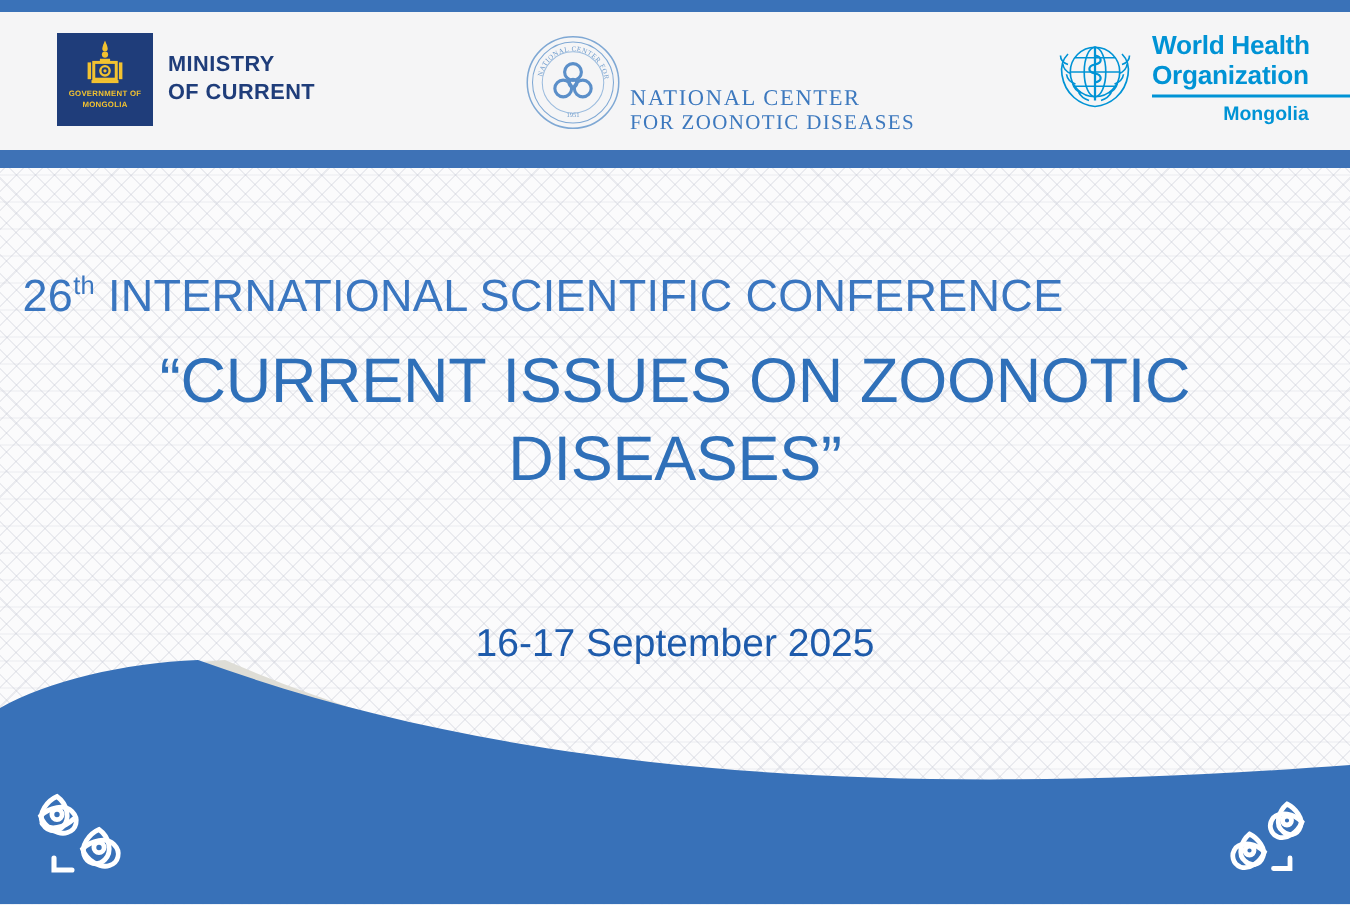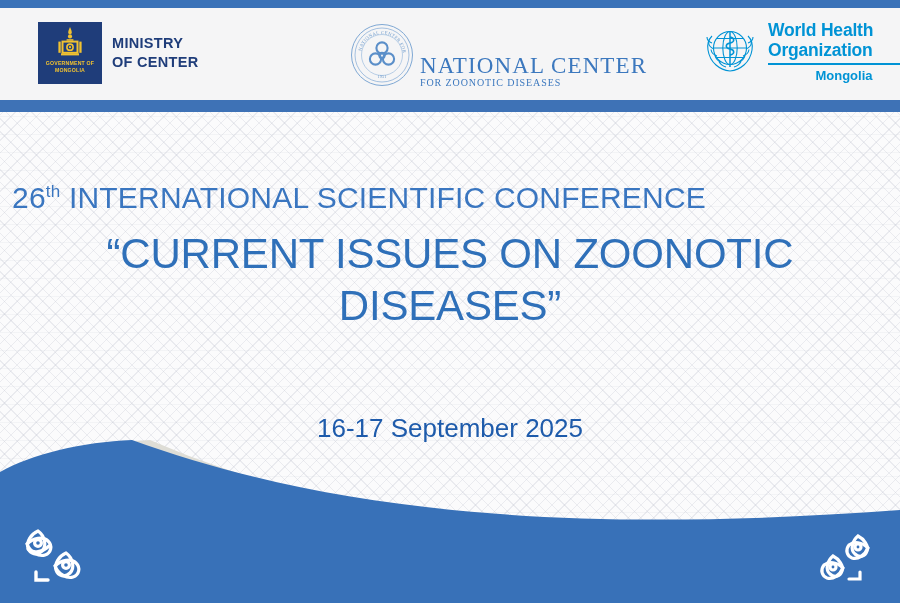--- a/index.html
+++ b/index.html
@@ -96,27 +96,27 @@
     display: flex;
     align-items: center;
   }
   .nczd-seal { width: 64px; height: 64px; display: block; }
   .nczd-text {
     margin-left: 6px;
     color: #3C78BE;
     font-family: "Liberation Serif", serif;
   }
   .nczd-line1 {
-    font-size: 23px;
+    font-size: 15px;
     letter-spacing: 1.1px;
     line-height: 20px;
     margin-top: 36px;
   }
   .nczd-line2 {
-    font-size: 10px;
+    font-size: 14px;
     letter-spacing: 0.9px;
     line-height: 13px;
   }
 
   .logo-who {
     position: absolute;
     left: 700px; top: 20px;
     display: flex;
     align-items: flex-start;
   }
@@ -139,23 +139,23 @@
     font-size: 13px;
     font-weight: bold;
     text-align: center;
     width: 152px;
     line-height: 15px;
   }
 
   
   .conf-line {
     position: absolute;
-    left: 12px; top: 178px;
+    left: 0; top: 178px;
     width: 724px;
-    text-align: left;
+    text-align: center;
     color: #3A76C0;
     font-size: 30px;
     line-height: 40px;
     letter-spacing: 0.2px;
     white-space: nowrap;
   }
   .conf-line sup {
     font-size: 17px;
     vertical-align: 11px;
     line-height: 0;
@@ -225,21 +225,21 @@
         <rect x="26.3" y="14.6" width="2.3" height="11.2" fill="#F2C230"></rect>
         <rect x="8" y="26.4" width="18" height="2" fill="#F2C230"></rect>
       </svg>
       <span class="gov-text">
         <span>GOVERNMENT OF</span><br>
         <span>MONGOLIA</span>
       </span>
     </span>
     <span class="moh-text">
       <span>MINISTRY</span><br>
-      <span>OF CENTER</span>
+      <span>OF CURRENT</span>
     </span>
   </div>
 
   <div class="logo-nczd">
     <svg class="nczd-seal" viewBox="0 0 64 64">
       <circle cx="32" cy="32" r="30.5" fill="none" stroke="#7FA8D4" stroke-width="1"></circle>
       <circle cx="32" cy="32" r="27" fill="none" stroke="#7FA8D4" stroke-width="0.7"></circle>
       <circle cx="32" cy="32" r="20.5" fill="none" stroke="#9CBCDE" stroke-width="0.7"></circle>
 
       <defs>

